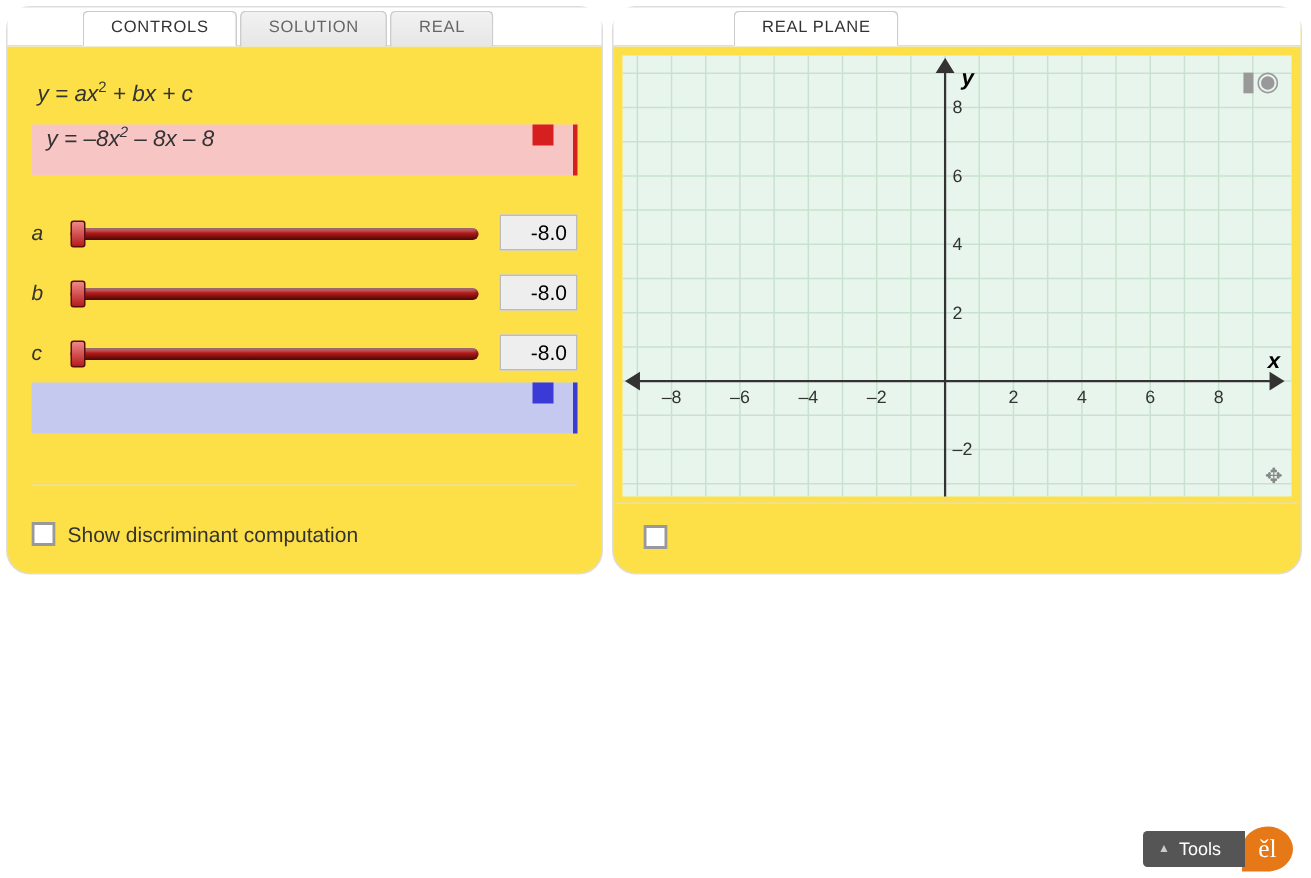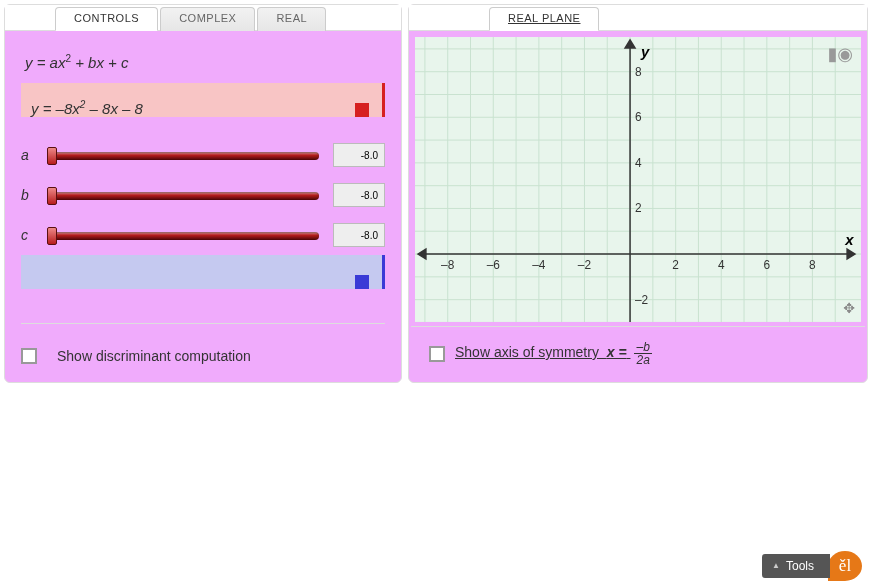--- a/index.html
+++ b/index.html
@@ -13,27 +13,27 @@
     overflow: hidden;
   }
   .app {
     display: flex;
     gap: 6px;
     padding: 4px;
     align-items: stretch;
   }
   .panel-left, .panel-right {
     border: 1px solid #ddd;
-    border-radius: 6px;
-    background: #f0abfc;
+    border-radius: 16px;
+    background: #fde047;
     display: flex;
     flex-direction: column;
   }
   .panel-left { width: 398px; }
-  .panel-right { width: 460px; text-decoration: underline; }
+  .panel-right { width: 460px; }
 
   
   .tabs {
     display: flex;
     gap: 0;
     padding: 1px 0 0 50px;
     height: 26px;
     border-bottom: 1px solid #ddd;
     background: #fff;
   }
@@ -59,21 +59,21 @@
     border-bottom: 1px solid #fff;
   }
 
   
   .left-content { padding: 18px 16px; flex: 1; display:flex; flex-direction:column; }
   .formula-general { font-size: 15px; margin: 4px 0 12px 4px; font-style: italic; }
   .formula-general .sup { font-size: 10px; vertical-align: super; font-style: normal;}
 
   .highlight-row {
     display:flex;
-    align-items:flex-end;
+    align-items:flex-start;
     height: 34px;
     padding: 0 10px;
     margin-bottom: 18px;
     position:relative;
   }
   .highlight-row.red { background:#f8c5c5; }
   .highlight-row.blue { background:#c5c9f0; }
   .highlight-row .bar {
     position:absolute; right:0; top:0; bottom:0; width:3px;
   }
@@ -100,28 +100,28 @@
   .slider-thumb {
     position:absolute; top:1px; width:10px; height:18px;
     background: linear-gradient(#e88,#b71c1c);
     border:1px solid #5a0f0f;
     border-radius:2px;
     left: 4px;
   }
   .slider-value {
     width: 52px; height:24px;
     border:1px solid #bbb; background:#eee;
-    text-align:right; padding:3px 6px; font-size:10px;
+    text-align:right; padding:3px 6px; font-size:14px;
   }
 
   .solutions-label { font-size:15px; margin: 18px 0 10px 0; }
   .solutions-label .ital{font-style:italic;}
 
   .divider { height:1px; background:#ddd; margin: 16px 0; }
-  .checkbox-row { display:flex; align-items:center; gap:20px; margin-top:8px;}
+  .checkbox-row { display:flex; align-items:center; gap:8px; margin-top:8px;}
   .chk { width:16px; height:16px; border:2px solid #999; background:#fff; cursor:pointer;}
   .chk-label { font-size:14px; color:#333; }
 
   
   .right-content { flex:1; display:flex; flex-direction:column; padding:2px; }
   .graph-area {
     position:relative; flex:1; margin:4px;
     background: #e8f5ec;
     overflow:hidden;
   }
@@ -177,21 +177,21 @@
   }
 </style>
 </head>
 <body>
 
 <div class="app">
 
   <div class="panel-left">
     <div class="tabs">
       <div class="tab active">CONTROLS</div>
-      <div class="tab">COMPLEX</div>
+      <div class="tab">SOLUTION</div>
       <div class="tab">REAL</div>
     </div>
     <div class="left-content">
       <div class="formula-general">
         <span>y = ax</span><span class="sup">2</span><span> + bx + c</span>
       </div>
 
       <div class="highlight-row red">
         <span class="eq-text">
           y = –8<span style="font-style:italic">x</span><span style="font-size:10px;vertical-align:super">2</span> – 8<span style="font-style:italic">x</span> – 8
@@ -337,28 +337,20 @@
         </svg>
         <span class="camera-icon">▮◉</span>
         <div class="zoom-controls">
           <div class="zc-btn">+</div>
 
         </div>
         <span class="move-icon">✥</span>
       </div>
       <div class="axis-option">
         <span class="chk"></span>
-        <span class="chk-label">
-          <span>Show axis of symmetry</span>
-          &nbsp;<span style="font-style:italic;font-weight:bold">x =</span>
-          <span class="frac">
-              <span class="num">–b</span>
-              <span class="den">2a</span>
-            </span>
-        </span>
       </div>
     </div>
   </div>
 </div>
 
 <div class="tools-footer">
   <div class="tools-btn">Tools</div>
   <div class="tools-badge">ěl</div>
 </div>
 

